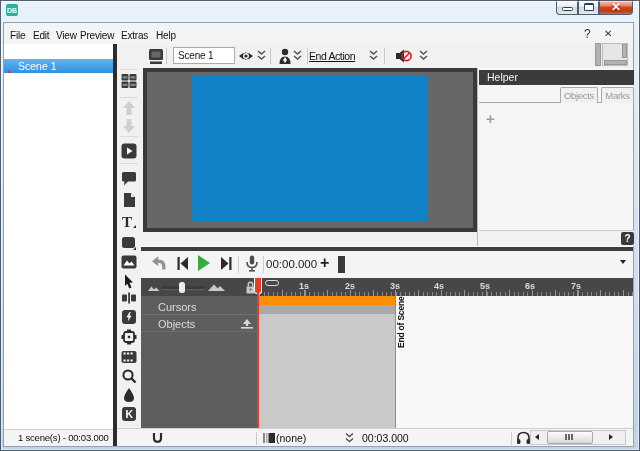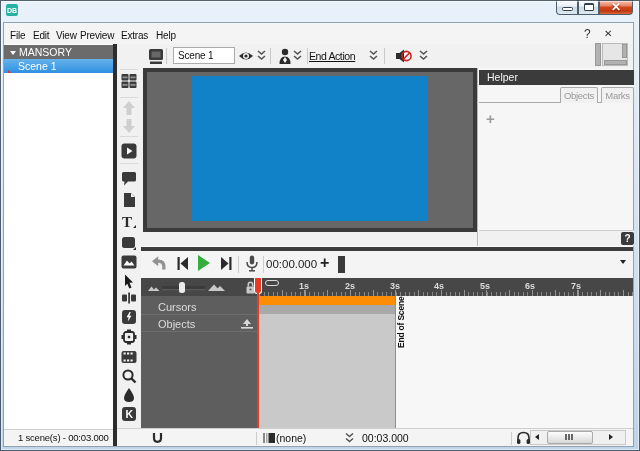--- a/index.html
+++ b/index.html
@@ -111,21 +111,20 @@
       <span class="menuitem" style="left:6px">File</span>
       <span class="menuitem" style="left:29px">Edit</span>
       <span class="menuitem" style="left:52px">View</span>
       <span class="menuitem" style="left:76px">Preview</span>
       <span class="menuitem" style="left:117px">Extras</span>
       <span class="menuitem" style="left:152px">Help</span>
       <span id="menuq">?</span>
       <span id="menux">✕</span>
     </div>
     <div id="leftpanel">
-      <div id="treehdr"><span class="tri"></span>MANSORY</div>
       <div id="scene1">Scene 1<span style="position:absolute;left:4px;bottom:0;width:0;height:0;border-left:3px solid #d33;border-top:3px solid transparent;"></span></div>
       <div id="leftstatus">1 scene(s) - 00:03.000</div>
     </div>
     <div id="vsep"></div>
     <div id="main"></div>
     <div id="iconstrip">
       <div class="stripdiv" style="top:25px"></div>
       <svg class="si" style="top:29px" width="16" height="16" viewBox="0 0 16 16">
           <rect x="0.5" y="1" width="7" height="6.5" rx="1" fill="#3a3a3a"></rect>
           <rect x="8.5" y="1" width="7" height="6.5" rx="1" fill="#3a3a3a"></rect>

